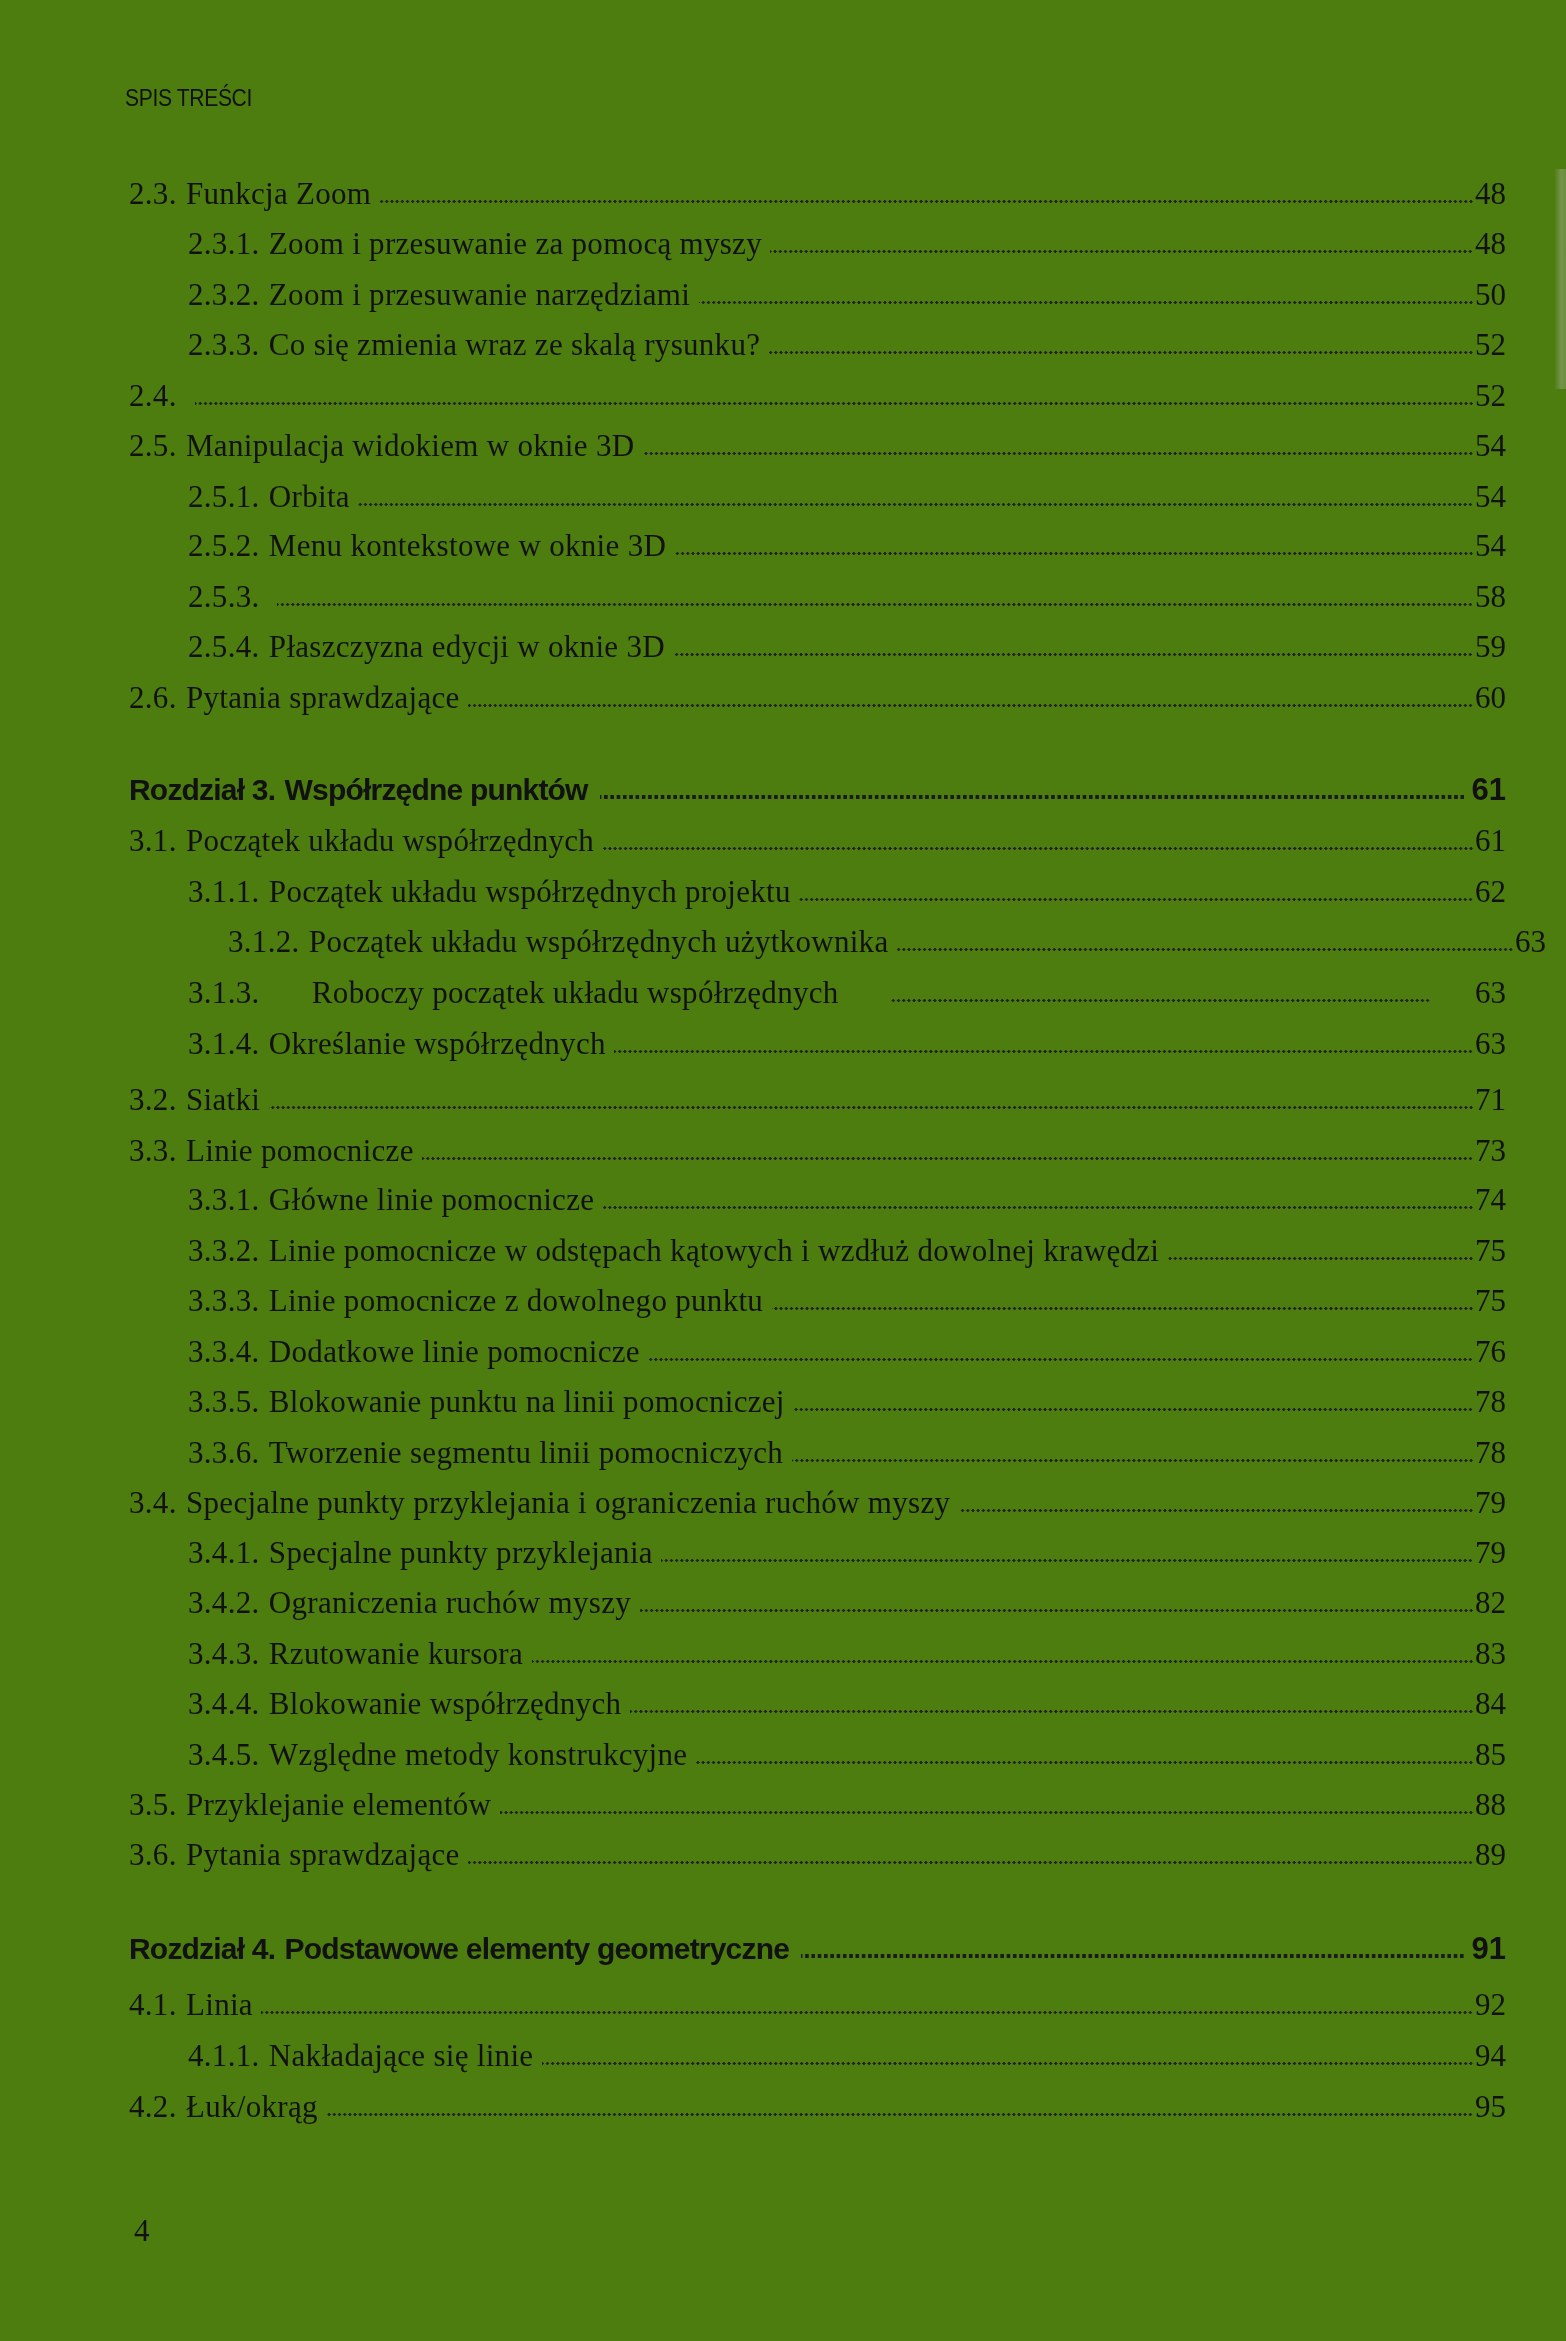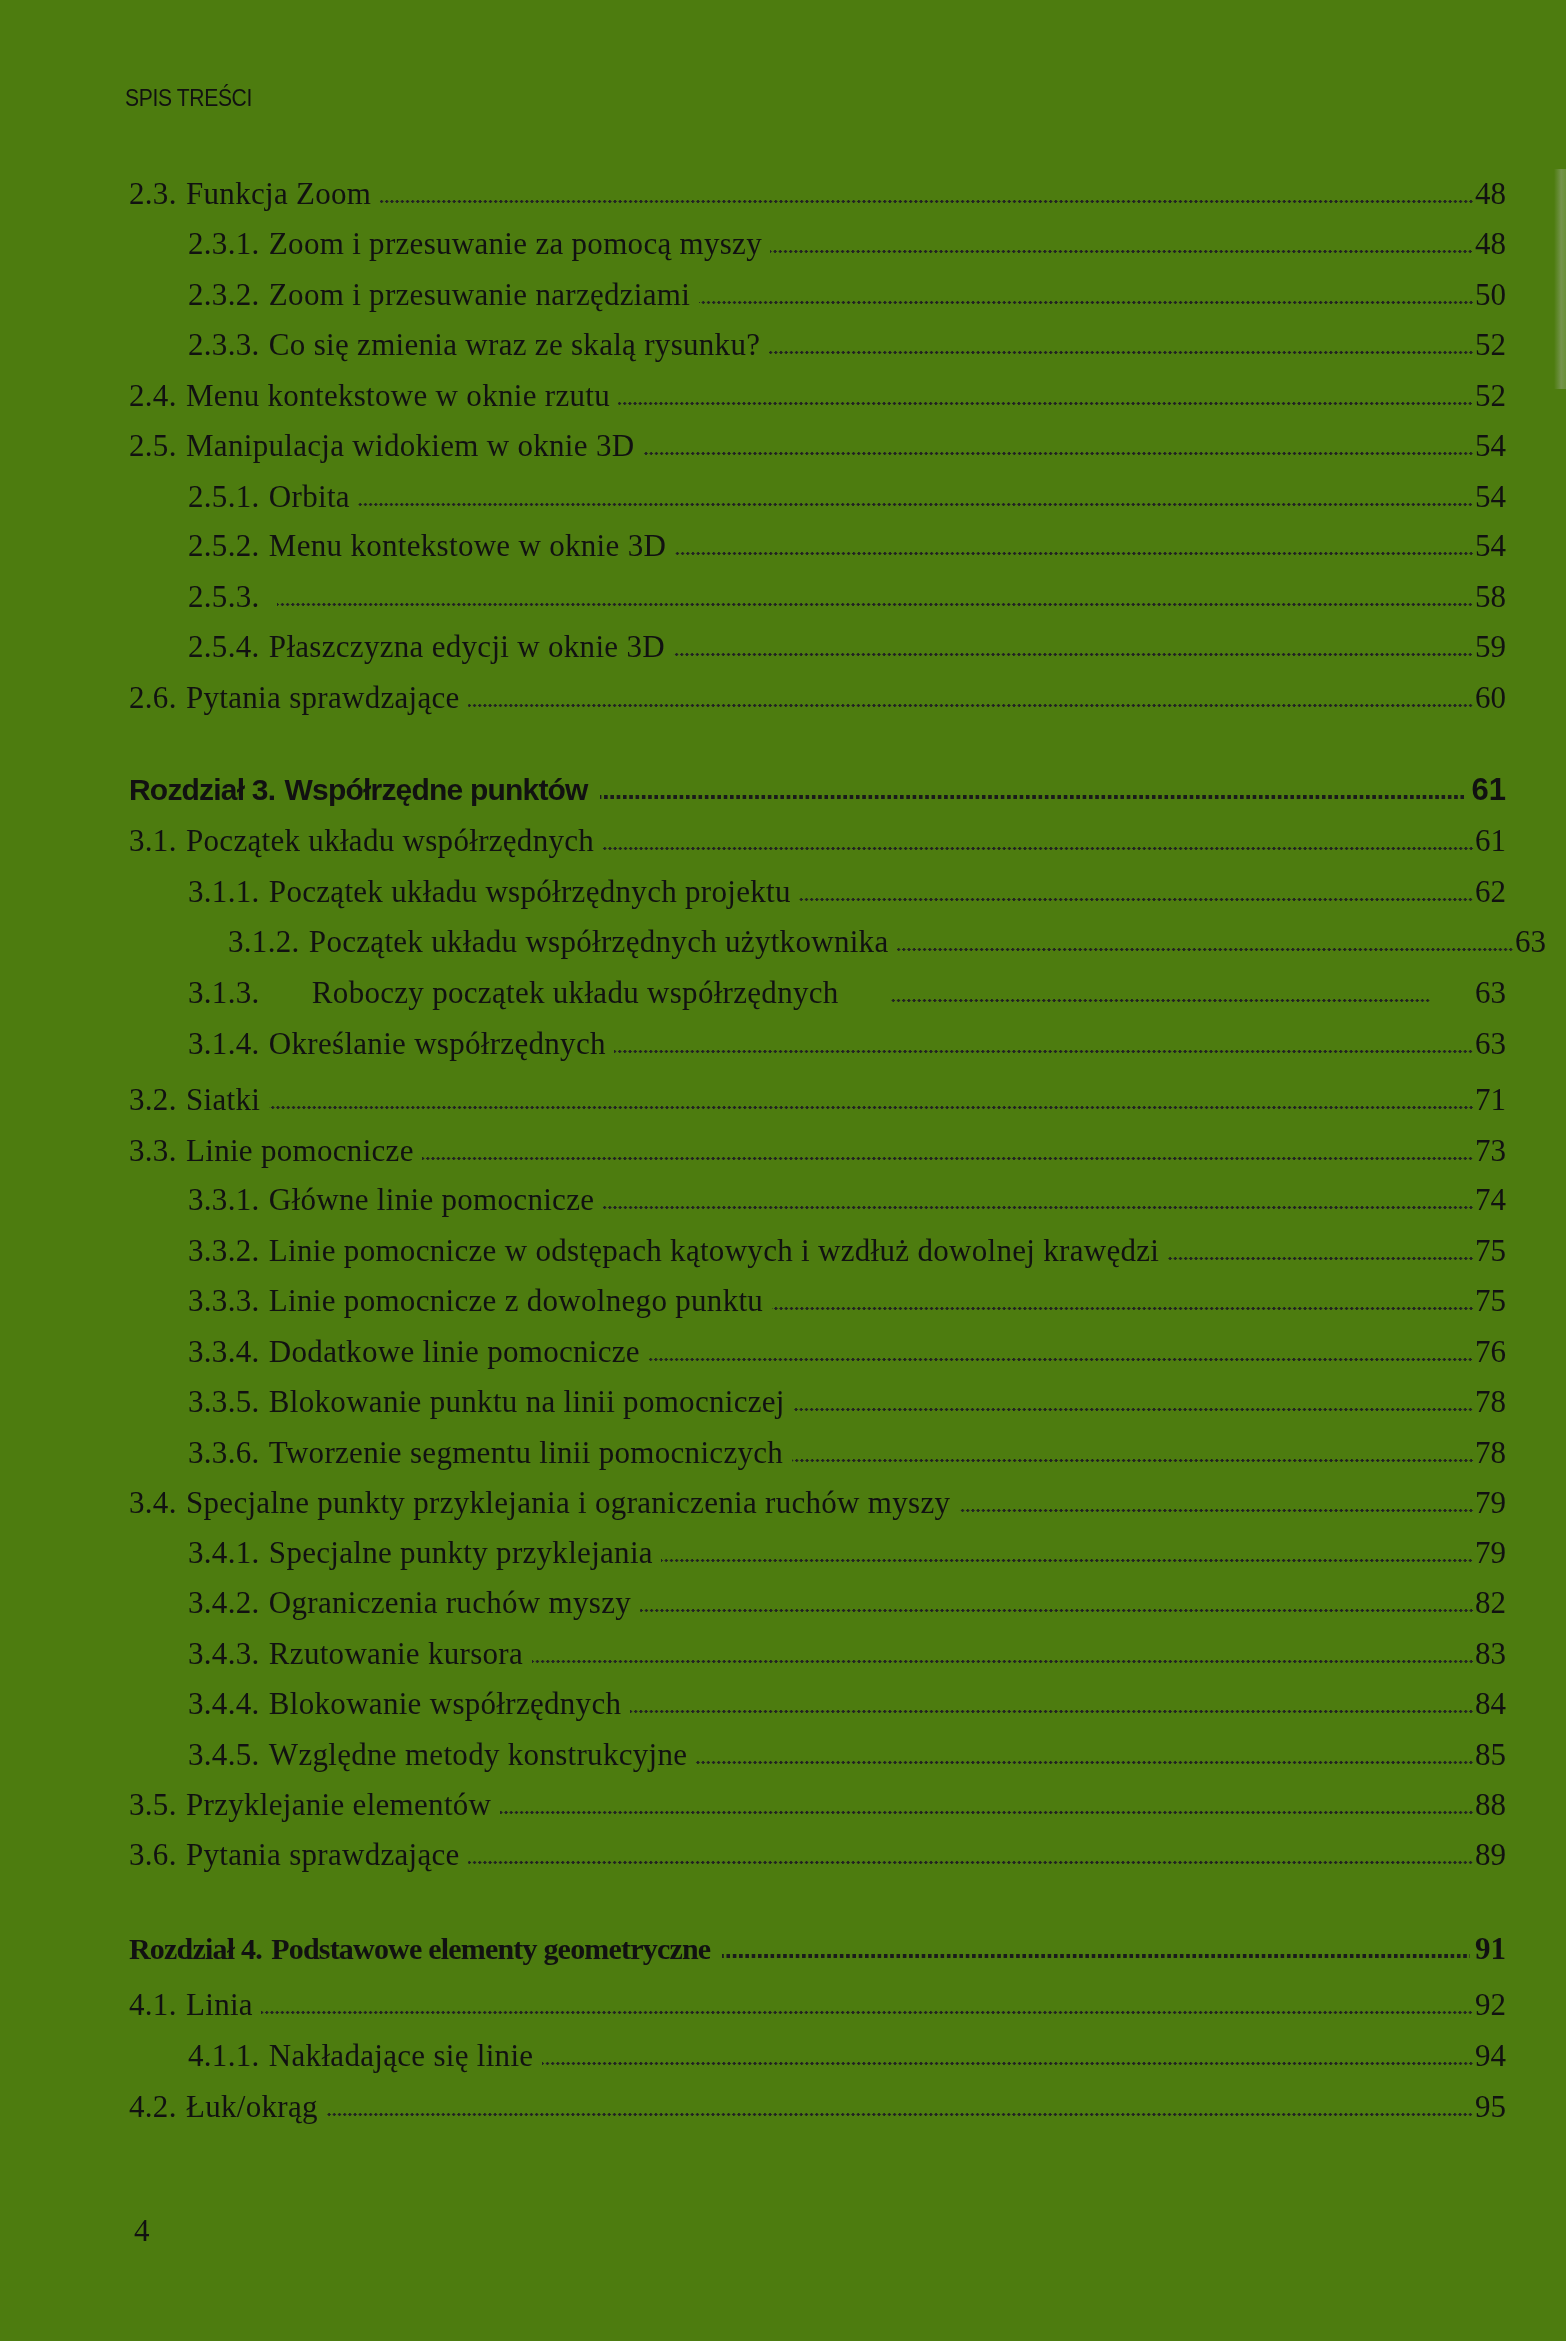--- a/index.html
+++ b/index.html
@@ -138,21 +138,20 @@
     <span class="page-no">50</span>
   </div>
       <div class="row level-2" style="top: 324px;">
     <span class="num">2.3.3.</span>
     <span class="title">Co się zmienia wraz ze skalą rysunku?</span>
     <span class="leader"></span>
     <span class="page-no">52</span>
   </div>
       <div class="row level-1" style="top: 375px;">
     <span class="num">2.4.</span>
-    <span class="title">Menu kontekstowe w oknie rzutu</span>
     <span class="leader"></span>
     <span class="page-no">52</span>
   </div>
       <div class="row level-1" style="top: 425px;">
     <span class="num">2.5.</span>
     <span class="title">Manipulacja widokiem w oknie 3D</span>
     <span class="leader"></span>
     <span class="page-no">54</span>
   </div>
       <div class="row level-2" style="top: 476px;">
@@ -309,21 +308,21 @@
     <span class="title">Przyklejanie elementów</span>
     <span class="leader"></span>
     <span class="page-no">88</span>
   </div>
       <div class="row level-1" style="top: 1834px;">
     <span class="num">3.6.</span>
     <span class="title">Pytania sprawdzające</span>
     <span class="leader"></span>
     <span class="page-no">89</span>
   </div>
-      <div class="row chapter" style="top: 1928px; font-family: Liberation Serif, serif;">
+      <div class="row chapter" style="top: 1928px;">
     <span class="num">Rozdział 4.</span>
     <span class="title">Podstawowe elementy geometryczne</span>
     <span class="leader"></span>
     <span class="page-no">91</span>
   </div>
       <div class="row level-1" style="top: 1984px;">
     <span class="num">4.1.</span>
     <span class="title">Linia</span>
     <span class="leader"></span>
     <span class="page-no">92</span>

